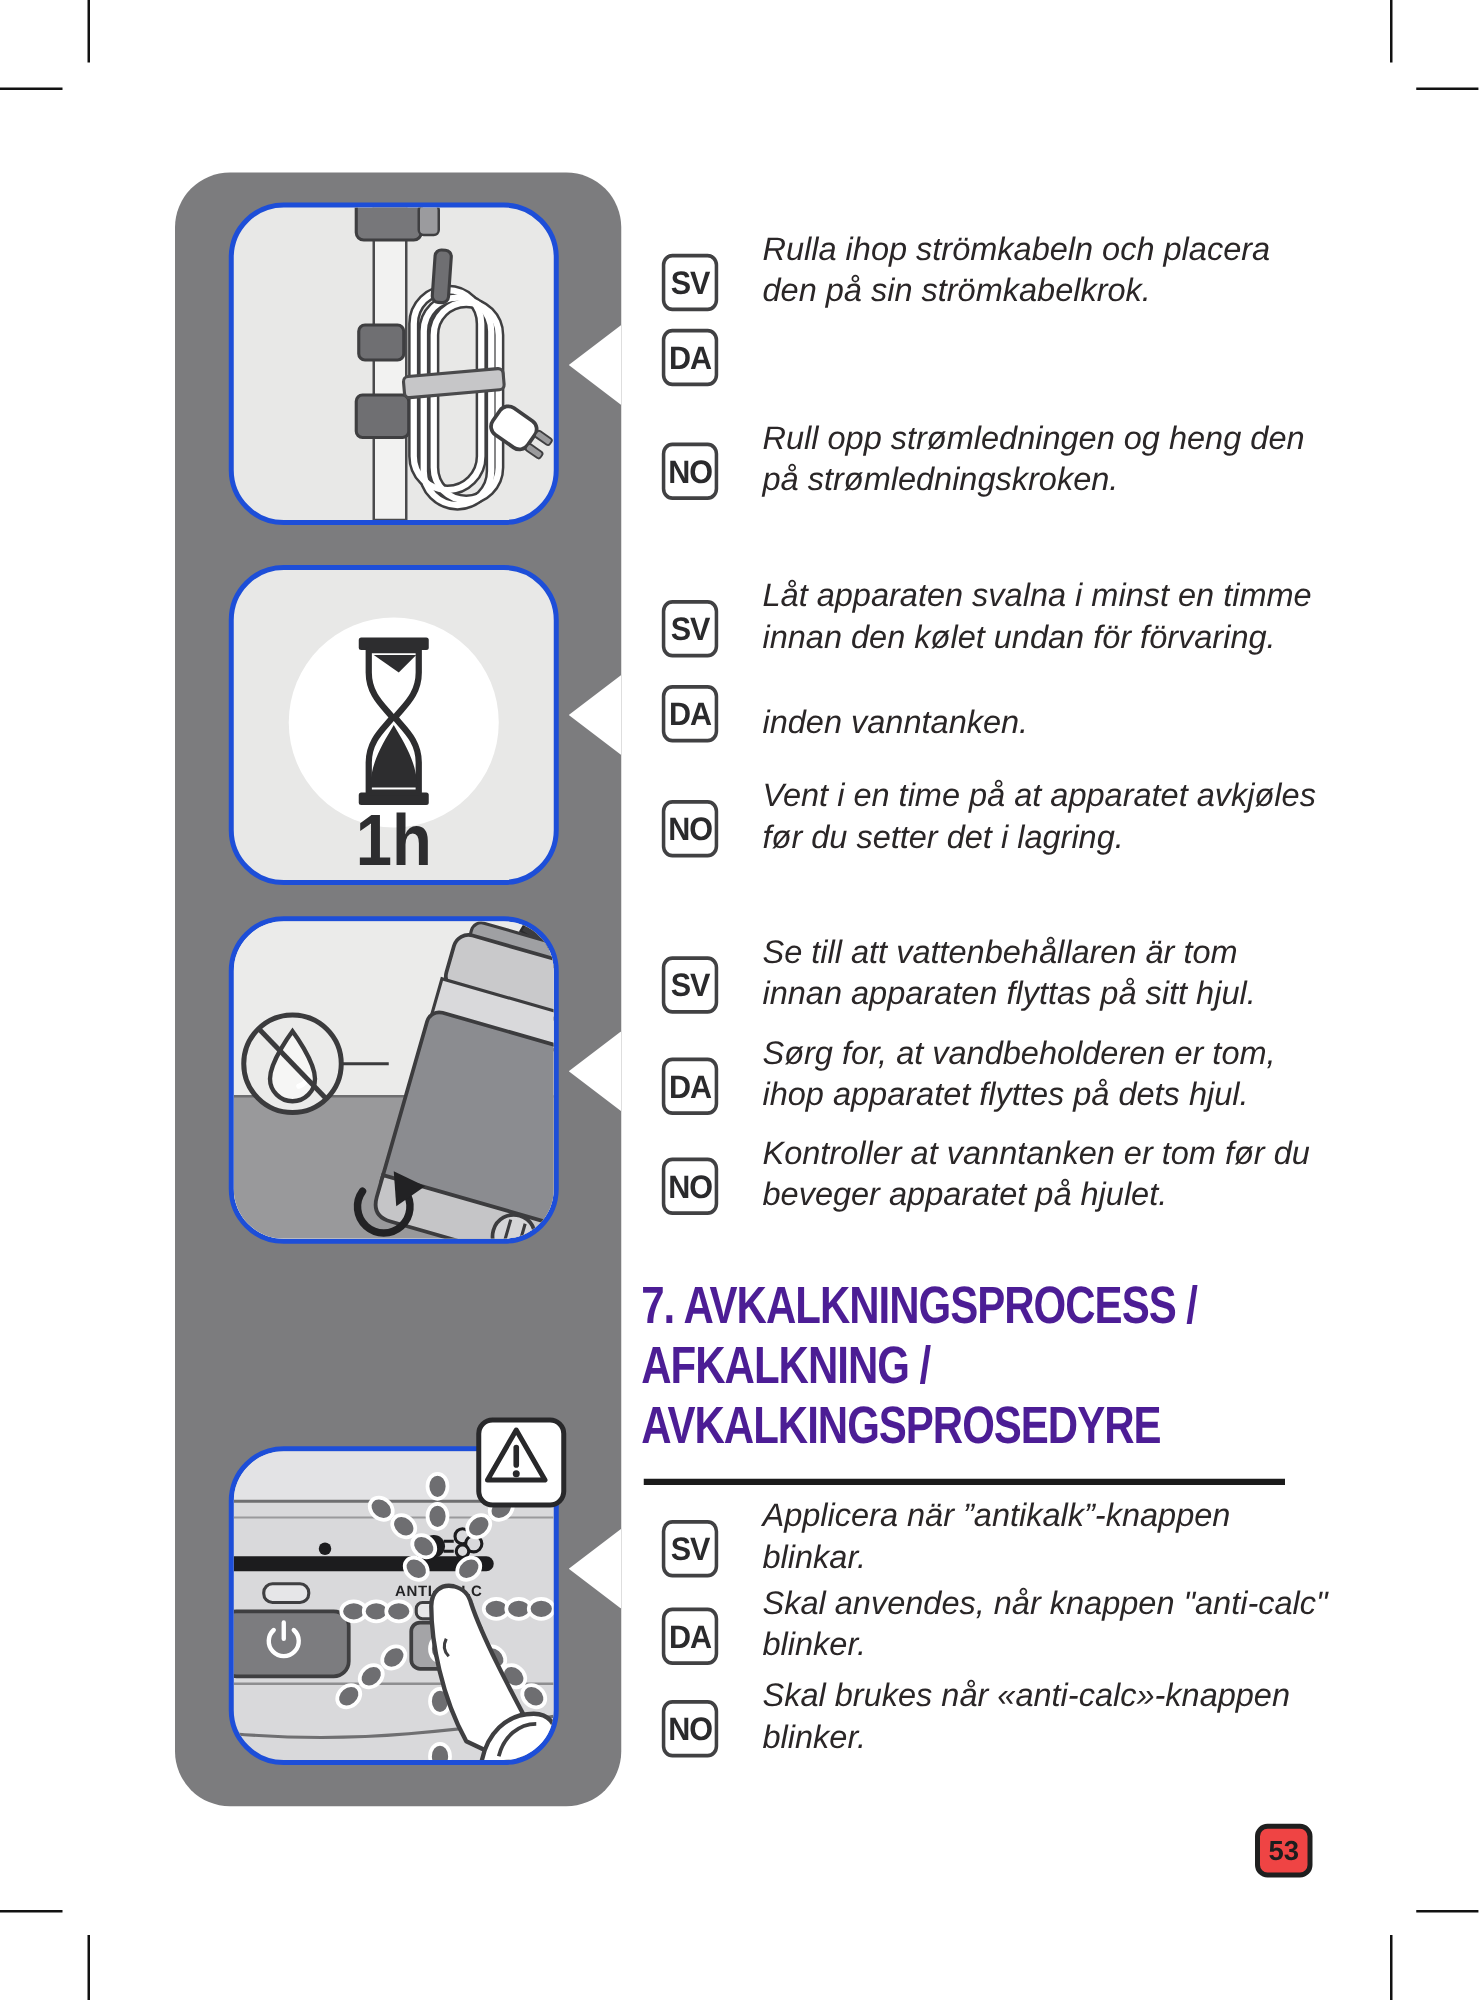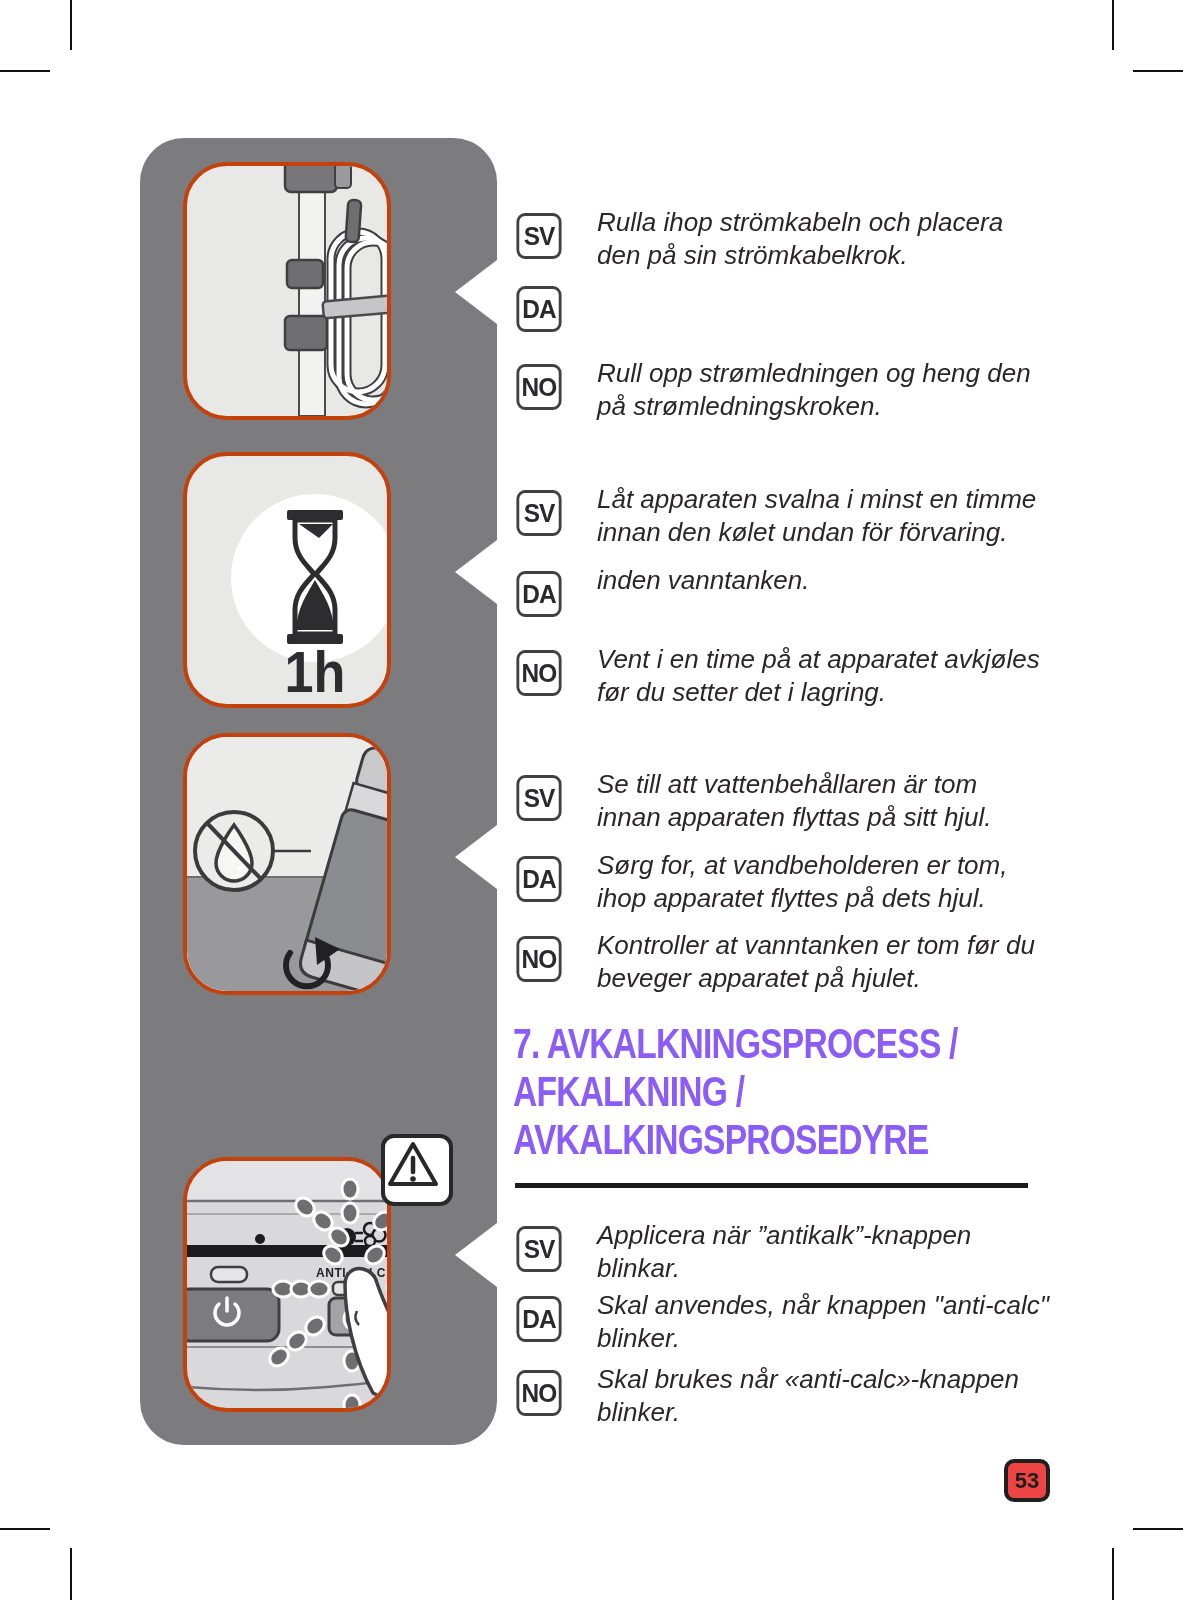--- a/index.html
+++ b/index.html
@@ -6,36 +6,36 @@
   #page{position:relative;width:1183px;height:1600px;background:#ffffff;overflow:hidden;
         font-family:"Liberation Sans","DejaVu Sans",sans-serif;color:#2a2627;}
   
   .crop{position:absolute;background:#111;}
   
   #strip{position:absolute;left:140px;top:138px;width:357px;height:1307px;
          background:#7c7c7e;border-radius:44px;}
   .notch{position:absolute;width:42px;height:64px;background:#ffffff;
          clip-path:polygon(100% 0,0 50%,100% 100%);}
   
-  .panel{position:absolute;left:183px;width:208px;border:4px solid #c2410c;
+  .panel{position:absolute;left:183px;width:264px;border:4px solid #1d4ed8;
          border-radius:44px;overflow:hidden;background:#e8e8e7;box-sizing:border-box;}
   .panel svg{position:absolute;left:0;top:0;}
   
   #warn-badge{position:absolute;left:381px;top:1134px;width:64px;height:64px;background:#ffffff;
               border:4px solid #28282a;border-radius:13px;z-index:6;}
   
-  .lang-row{position:absolute;left:515px;display:flex;align-items:flex-start;margin-top:23px;}
+  .lang-row{position:absolute;left:528px;display:flex;align-items:flex-end;}
   .lang-box{width:42px;height:40px;border:3px solid #414143;border-radius:9px;
             display:flex;align-items:center;justify-content:center;margin-top:7px;
             font-weight:800;font-size:26px;letter-spacing:-1px;color:#2a2a2c;flex:0 0 auto;
             transform:scaleX(.94);}
   .lang-text{margin-left:34px;font-size:26px;line-height:33px;white-space:nowrap;font-style:italic;}
   
   #heading{position:absolute;left:513px;top:1020px;font-weight:700;font-size:42px;
-           line-height:48px;color:#8b5cf6;letter-spacing:-1px;}
+           line-height:48px;color:#4c1d95;letter-spacing:-1px;}
   #heading .hline{display:block;transform:scaleX(.8);transform-origin:left;white-space:nowrap;}
   #rule{position:absolute;left:515px;top:1183px;width:513px;height:5px;background:#1b1b1b;}
   
   #page-num{position:absolute;left:1004px;top:1459px;width:38px;height:35px;background:#ef4444;
             border:4px solid #1f1f1f;border-radius:10px;display:flex;align-items:center;
             justify-content:center;font-weight:800;font-size:22px;color:#1d1d1d;}
 </style>
 </head>
 <body>
 

